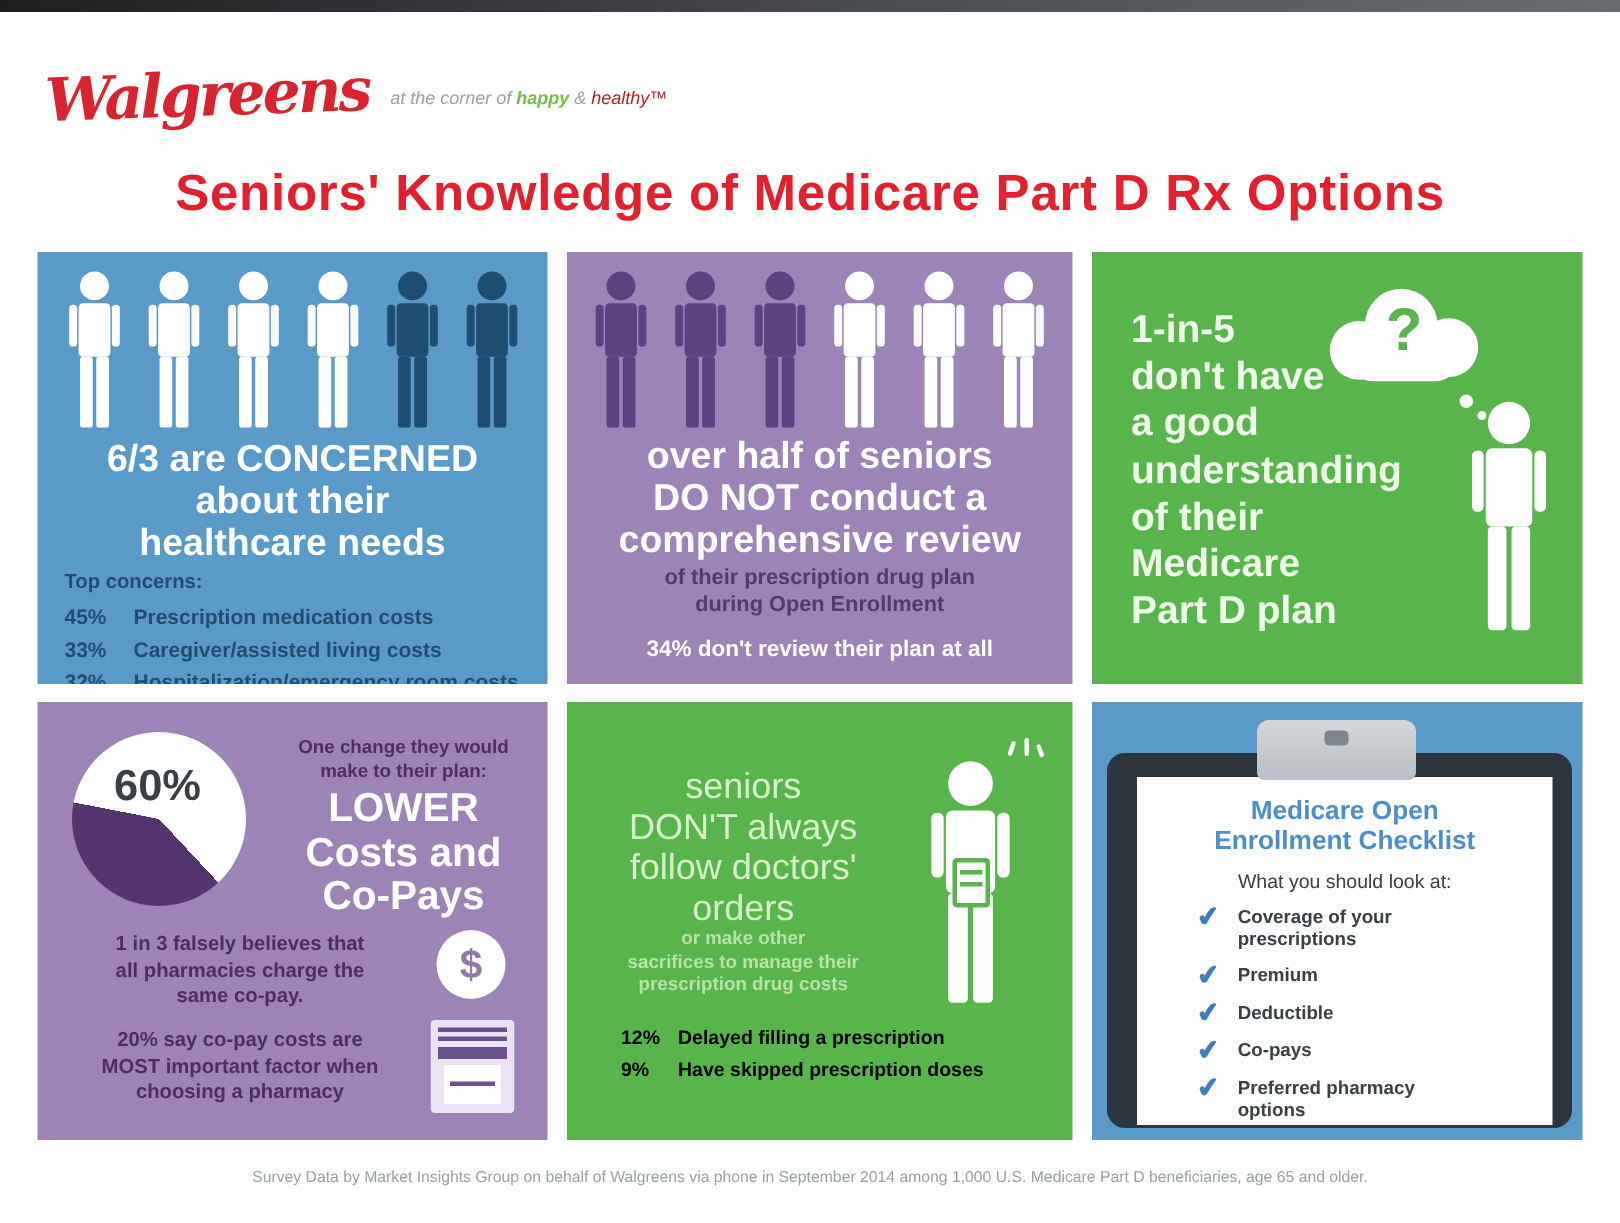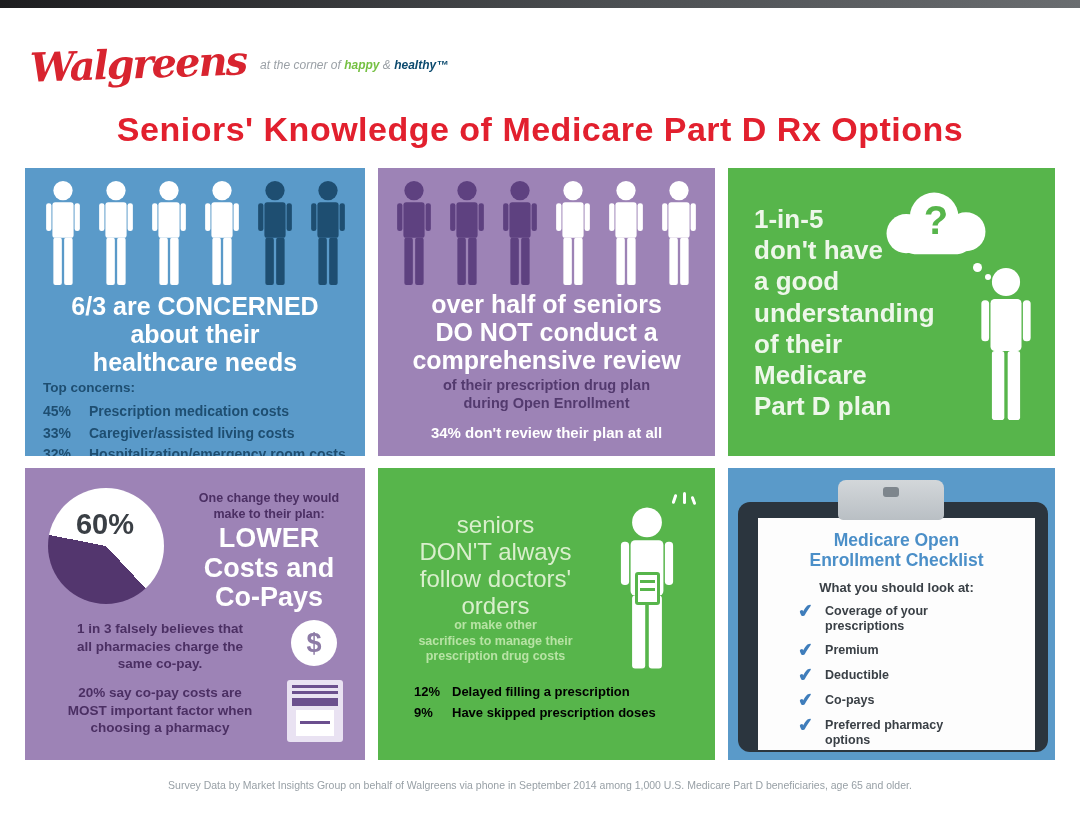--- a/index.html
+++ b/index.html
@@ -9,21 +9,21 @@
 
   .topbar { position:absolute; left:0; top:0; width:1080px; height:8px;
             background:linear-gradient(90deg,#1d1d1f,#4a4d50 55%,#6a6d70); }
 
   .logo-row { position:absolute; left:30px; top:30px; height:54px; display:flex; align-items:flex-end; }
   .logo { font-family:"DejaVu Serif", serif; font-style:italic; font-weight:bold;
           font-size:40px; color:#d8242f; letter-spacing:-2px; transform:rotate(-2deg); line-height:1; }
   .tagline { margin-left:14px; margin-bottom:12px; font-size:12px; color:#9aa0a6; font-style:italic; }
   .tagline .happy { color:#76c043; font-weight:bold; }
   .tagline .amp { color:#9aa0a6; }
-  .tagline .healthy { color:#0c4a6e; font-weight:bold; }
+  .tagline .healthy { color:#b91c1c; font-weight:normal; }
 
   .page-title { position:absolute; left:0; top:110px; width:1080px; text-align:center;
                 font-size:34px; font-weight:bold; color:#e2202e; letter-spacing:0.5px; }
 
   .grid { position:absolute; left:25px; top:168px; width:1030px;
           display:grid; grid-template-columns:340px 337px 327px; grid-template-rows:288px 292px;
           gap:12px 13px; }
   .panel { position:relative; overflow:hidden; }
   .panel.blue   { background:#5a9ac9; }
   .panel.purple { background:#9d83b6; }
@@ -99,21 +99,21 @@
   .clipboard { position:absolute; left:10px; top:34px; width:310px; height:250px;
                background:#2b353e; border-radius:12px; }
   .paper { position:absolute; left:30px; top:50px; width:277px; height:232px; background:#fdfdfd; }
   .clip-plate { position:absolute; left:110px; top:12px; width:106px; height:40px;
                 background:linear-gradient(#d3d7da,#b9bfc4); border-radius:8px 8px 5px 5px; }
   .clip-hole { position:absolute; left:45px; top:7px; width:16px; height:10px;
                background:#7e868d; border-radius:3px; }
   .checklist-title { position:absolute; left:0; top:12px; width:100%; text-align:center;
                      color:#4b8fc8; font-weight:bold; font-size:17.5px; line-height:1.15; }
   .checklist-sub { position:absolute; left:0; top:62px; width:100%; text-align:center;
-                   color:#3a4046; font-weight:bold; font-size:13px; }
+                   color:#3a4046; font-weight:normal; font-size:13px; }
   .checklist-items { position:absolute; left:40px; top:84px; right:10px; }
   .check-item { display:flex; align-items:flex-start; margin-bottom:7px; }
   .check-glyph { color:#3f7dbb; font-weight:bold; font-size:18px; line-height:1;
                  margin-right:12px; transform:rotate(-6deg); }
   .check-label { color:#3a4046; font-weight:bold; font-size:12.5px; line-height:1.2; padding-top:2px; }
 
   .footer-note { position:absolute; left:0; top:779px; width:1080px; text-align:center;
                  font-size:10.5px; color:#98a0a6; }
 </style>
 </head>

